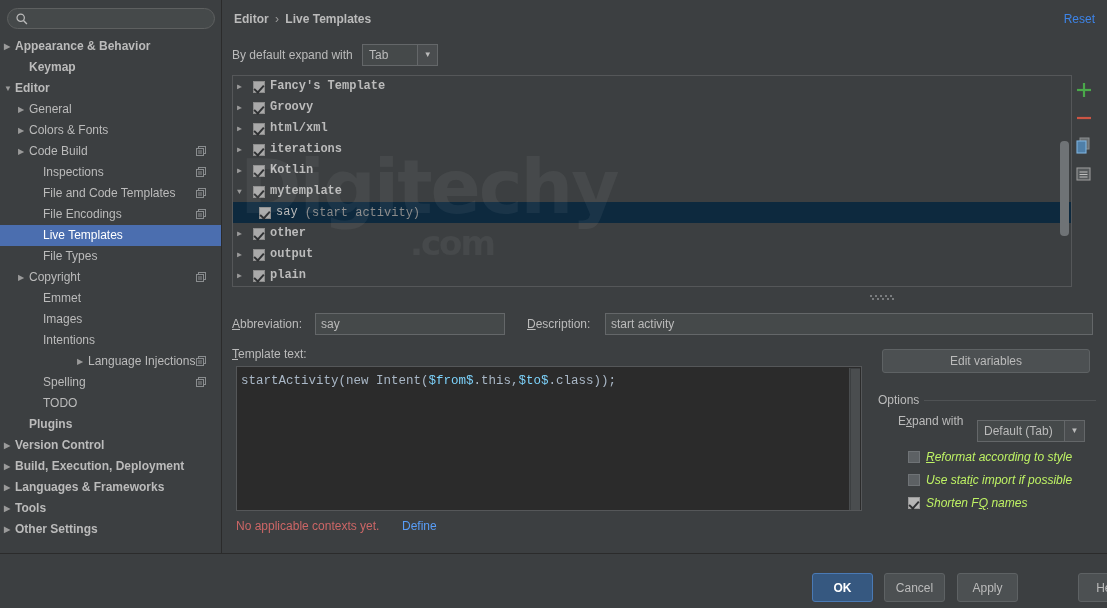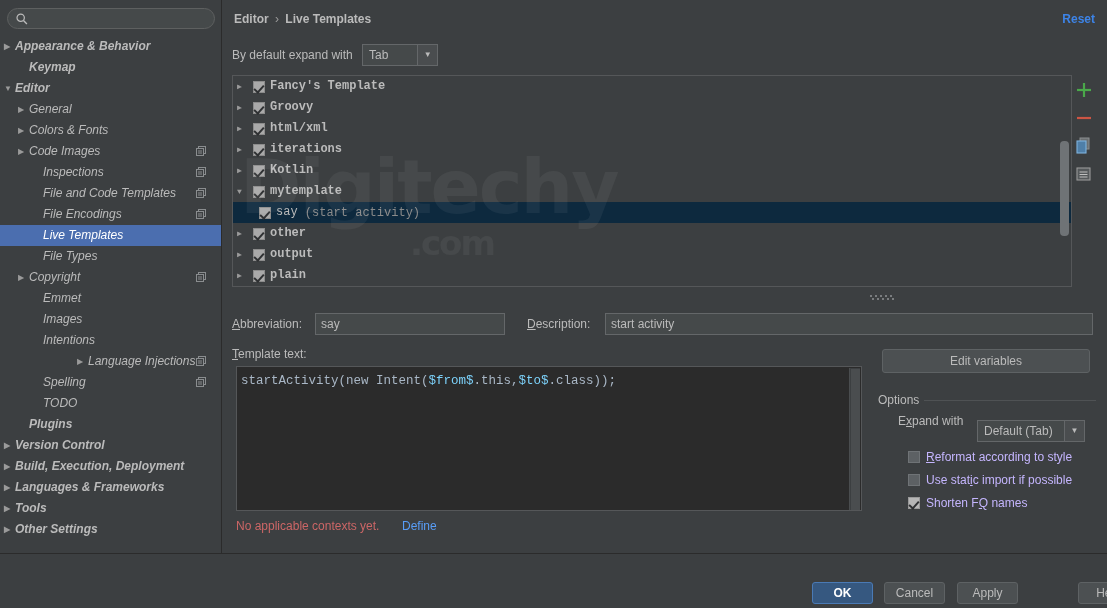--- a/index.html
+++ b/index.html
@@ -75,40 +75,40 @@
   .s-arrow {
     display: inline-block;
     width: 11px;
     text-align: left;
     color: #9a9a9a;
     font-size: 8px;
     vertical-align: middle;
     line-height: 21px;
   }
   .s-arrow.none { color: transparent; }
-  .s-label { vertical-align: middle; font-style: italic; }
+  .s-label { vertical-align: middle; }
   .s-mod {
     position: absolute; right: 14px; top: 5px;
     width: 11px; height: 11px;
   }
 
   
   #main {
     position: absolute; left: 222px; top: 0;
     width: 885px; height: 553px;
     background: #3c3f41;
   }
   .breadcrumb {
     position: absolute; left: 12px; top: 12px;
     font-weight: bold; color: #bbbbbb; font-size: 12px;
   }
   .breadcrumb .sep { color: #9a9a9a; font-weight: normal; padding: 0 3px; }
   .reset-link {
     position: absolute; right: 12px; top: 12px;
-    color: #3d84e8; font-weight: bold; font-size: 12px;
+    color: #3d84e8; font-weight: normal; font-size: 12px;
     cursor: pointer;
   }
 
   .expand-row {
     position: absolute; left: 10px; top: 44px;
     height: 22px;
   }
   .expand-row .lbl {
     display: inline-block; line-height: 22px; vertical-align: middle;
     color: #bbbbbb;
@@ -293,32 +293,32 @@
     margin-right: 6px; position: relative;
   }
   .opt-check .cb2.on { background: #b6b6b6; border-color: #999999; }
   .opt-check .cb2.on::after {
     content: "";
     position: absolute; left: 2px; top: 1px;
     width: 4px; height: 8px;
     border: solid #2f3133; border-width: 0 2px 2px 0;
     transform: rotate(42deg);
   }
-  .opt-check .t { vertical-align: middle; color: #c4b5fd; }
+  .opt-check .t { vertical-align: middle; color: #bef264; font-style: italic; }
 
   
   #footer {
     position: absolute; left: 0; top: 553px;
     width: 1107px; height: 55px;
     background: #3c3f41;
     border-top: 1px solid #2b2b2b;
   }
   #footer .btn {
-    position: absolute; top: 28px;
-    height: 22px; width: 61px;
+    position: absolute; top: 19px;
+    height: 29px; width: 61px;
   }
   #btn-ok {
     left: 812px; width: 61px;
     background: #365880; border: 1px solid #4a7ab5;
     color: #ffffff; font-weight: bold;
   }
   #btn-cancel { left: 884px; width: 62px; }
   #btn-apply  { left: 957px; width: 62px; }
   #btn-help   { left: 1030px; width: 62px; margin-left: 48px; }
 </style>
@@ -334,21 +334,21 @@
         <line x1="9.7" y1="9.7" x2="13.6" y2="13.6" stroke="#bbbbbb" stroke-width="1.6"></line>
       </svg>
       <input class="search-input" type="text" placeholder="" style="">
     </div>
     <div id="tree-settings">
         <div class="s-item bold" style="padding-left: 4px;"><span class="s-arrow">▶</span><span class="s-label">Appearance &amp; Behavior</span></div>
         <div class="s-item bold" style="padding-left: 18px;"><span class="s-arrow none">▶</span><span class="s-label">Keymap</span></div>
         <div class="s-item bold" style="padding-left: 4px;"><span class="s-arrow">▼</span><span class="s-label">Editor</span></div>
         <div class="s-item" style="padding-left: 18px;"><span class="s-arrow">▶</span><span class="s-label">General</span></div>
         <div class="s-item" style="padding-left: 18px;"><span class="s-arrow">▶</span><span class="s-label">Colors &amp; Fonts</span></div>
-        <div class="s-item" style="padding-left: 18px;"><span class="s-arrow">▶</span><span class="s-label">Code Images</span><svg class="s-mod" viewBox="0 0 11 11">
+        <div class="s-item" style="padding-left: 18px;"><span class="s-arrow">▶</span><span class="s-label">Code Build</span><svg class="s-mod" viewBox="0 0 11 11">
             <rect x="2.5" y="0.5" width="7" height="7" fill="none" stroke="#8a8d8f"></rect>
             <rect x="0.5" y="2.5" width="7" height="7" fill="#3c3f41" stroke="#8a8d8f"></rect>
             <line x1="2" y1="5" x2="6" y2="5" stroke="#8a8d8f"></line>
             <line x1="2" y1="7" x2="6" y2="7" stroke="#8a8d8f"></line>
           </svg></div>
         <div class="s-item" style="padding-left: 32px;"><span class="s-arrow none">▶</span><span class="s-label">Inspections</span><svg class="s-mod" viewBox="0 0 11 11">
             <rect x="2.5" y="0.5" width="7" height="7" fill="none" stroke="#8a8d8f"></rect>
             <rect x="0.5" y="2.5" width="7" height="7" fill="#3c3f41" stroke="#8a8d8f"></rect>
             <line x1="2" y1="5" x2="6" y2="5" stroke="#8a8d8f"></line>
             <line x1="2" y1="7" x2="6" y2="7" stroke="#8a8d8f"></line>

